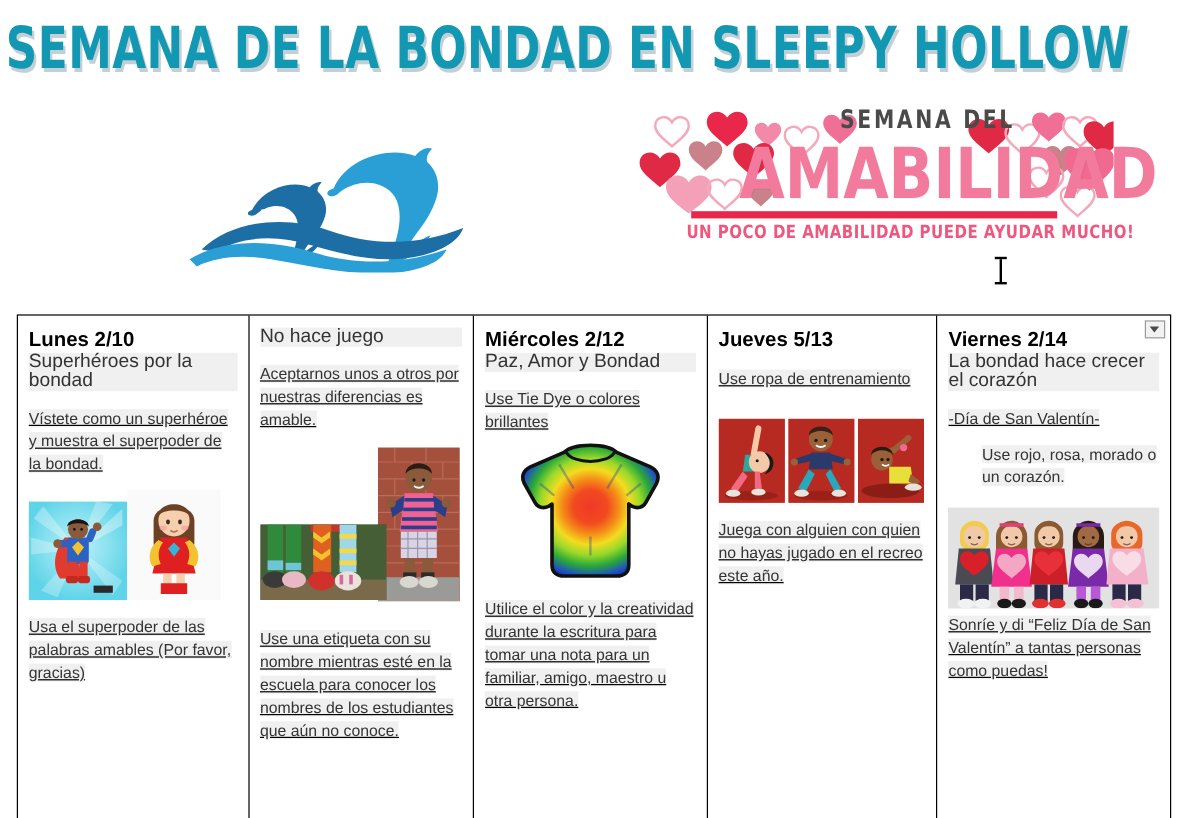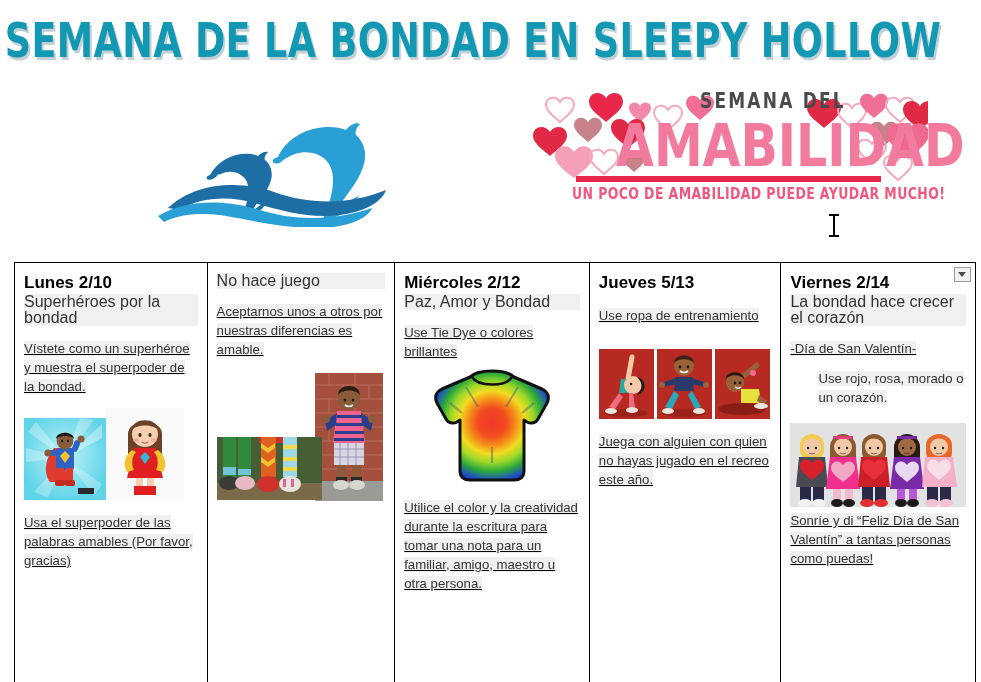--- a/index.html
+++ b/index.html
@@ -396,20 +396,21 @@
               </g>
             <ellipse cx="73" cy="47" rx="11" ry="8" fill="#e8e4dc"></ellipse>
             <g fill="#d84a8a" opacity="0.8">
                 <rect x="66" y="42" width="3" height="8"></rect>
                 <rect x="74" y="42" width="3" height="8"></rect>
               </g>
           </svg>
         </div>
       </div>
 
+      <div class="para" style="margin-top:2px;"><span class="body-text">Use una etiqueta con su nombre mientras esté en la escuela para conocer los nombres de los estudiantes que aún no conoce.</span></div>
     </div>
 
     <div class="col c3">
       <div class="day-title">Miércoles 2/12</div>
       <div class="day-sub">Paz, Amor y Bondad</div>
       <div class="para"><span class="body-text">Use Tie Dye o colores brillantes</span></div>
 
       <div class="tiedye-wrap">
         <div class="tiedye">
           <svg viewBox="0 0 132 118" width="132" height="118">

